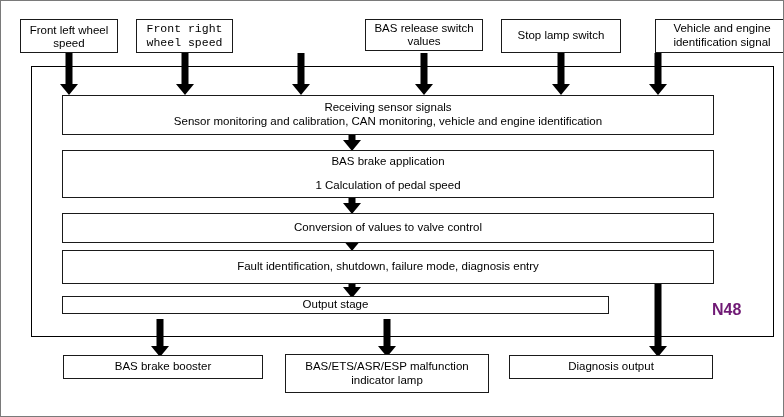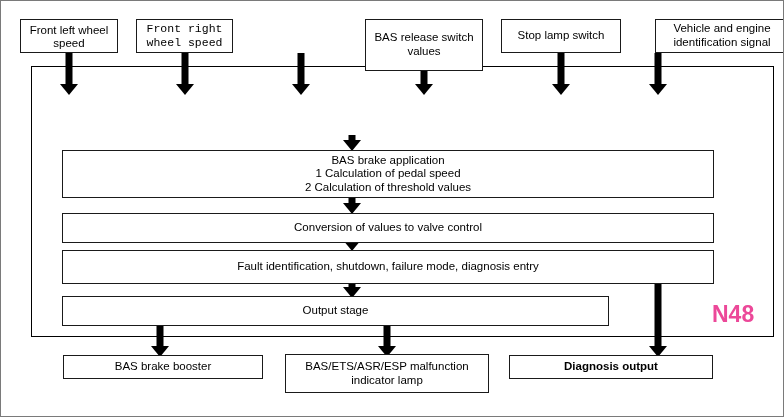--- a/index.html
+++ b/index.html
@@ -31,35 +31,35 @@
     justify-content: center;
     text-align: center;
     font-size: 11.5px;
     line-height: 1.18;
     color: #000000;
     padding: 1px 3px;
     z-index: 3;
   }
   .node .lines { width: 100%; }
   .node .ln { display: block; white-space: nowrap; }
-  .node .ln.num { letter-spacing: 0; }
+  .node .ln.num { letter-spacing: 0; margin-top: 10px; }
 
   
   .enclosure {
     position: absolute;
     box-sizing: border-box;
     border: 1.8px solid #000000;
     background: transparent;
     z-index: 1;
   }
   .enclosure-label {
     position: absolute;
-    font-size: 23px;
+    font-size: 16px;
     font-weight: bold;
-    color: #ec4899;
+    color: #701a75;
     letter-spacing: 0px;
     z-index: 4;
   }
 
   
   .arrow {
     position: absolute;
     z-index: 2;
   }
   .arrow .shaft {
@@ -98,21 +98,21 @@
   </div>
 
   <div class="node" style="left:135px; top:18px; width:97px; height:34px;font-family:Liberation Mono, monospace;">
     <span class="lines">
       <span class="ln">Front right</span>
       <span class="ln">wheel speed</span>
     </span>
   </div>
 
 
-  <div class="node" style="left:364px; top:18px; width:118px; height:52px;">
+  <div class="node" style="left:364px; top:18px; width:118px; height:32px;align-items:flex-end;">
     <span class="lines">
       <span class="ln">BAS release switch</span>
       <span class="ln">values</span>
     </span>
   </div>
 
   <div class="node" style="left:500px; top:18px; width:120px; height:34px;">
     <span class="lines">
       <span class="ln">Stop lamp switch</span>
     </span>
@@ -143,42 +143,47 @@
   </div>
   <div class="arrow" style="left:551px; top:52px; width:18px; height:42px;">
     <div class="shaft" style="height:31px;"></div>
     <div class="head"></div>
   </div>
   <div class="arrow" style="left:648px; top:52px; width:18px; height:42px;">
     <div class="shaft" style="height:31px;"></div>
     <div class="head"></div>
   </div>
 
+  <div class="node" style="left:61px; top:94px; width:652px; height:40px;">
+    <span class="lines">
+      <span class="ln">Receiving sensor signals</span>
+      <span class="ln">Sensor monitoring and calibration, CAN monitoring, vehicle and engine identification</span>
+    </span>
+  </div>
 
   <div class="node" style="left:61px; top:149px; width:652px; height:48px;">
     <span class="lines">
       <span class="ln">BAS brake application</span>
       <span class="ln num">1   Calculation of pedal speed</span>
-      <span class="ln num">2   Calculation of threshold values</span>
     </span>
   </div>
 
   <div class="node" style="left:61px; top:212px; width:652px; height:30px;">
     <span class="lines">
       <span class="ln">Conversion of values to valve control</span>
     </span>
   </div>
 
   <div class="node" style="left:61px; top:249px; width:652px; height:34px;">
     <span class="lines">
       <span class="ln">Fault identification, shutdown, failure mode, diagnosis entry</span>
     </span>
   </div>
 
-  <div class="node" style="left:61px; top:295px; width:547px; height:30px;">
+  <div class="node" style="left:61px; top:295px; width:547px; height:18px;">
     <span class="lines">
       <span class="ln">Output stage</span>
     </span>
   </div>
 
   <div class="arrow" style="left:342px; top:134px; width:18px; height:16px;">
     <div class="shaft" style="height:6px;"></div>
     <div class="head"></div>
   </div>
   <div class="arrow" style="left:342px; top:197px; width:18px; height:16px;">
@@ -213,19 +218,19 @@
     </span>
   </div>
 
   <div class="node" style="left:284px; top:353px; width:204px; height:39px;">
     <span class="lines">
       <span class="ln">BAS/ETS/ASR/ESP malfunction</span>
       <span class="ln">indicator lamp</span>
     </span>
   </div>
 
-  <div class="node" style="left:508px; top:354px; width:204px; height:24px;font-weight:bold;">
+  <div class="node" style="left:508px; top:354px; width:204px; height:24px;">
     <span class="lines">
       <span class="ln">Diagnosis output</span>
     </span>
   </div>
 
 </div>
 
 </body></html>

